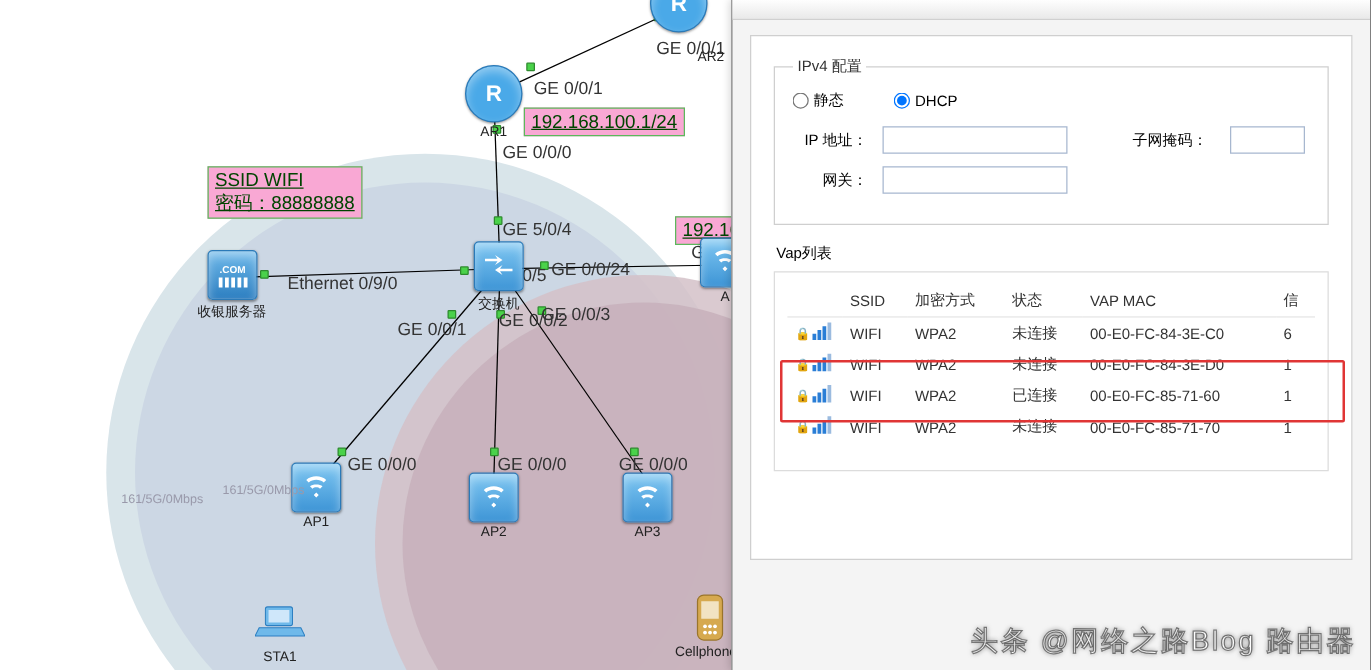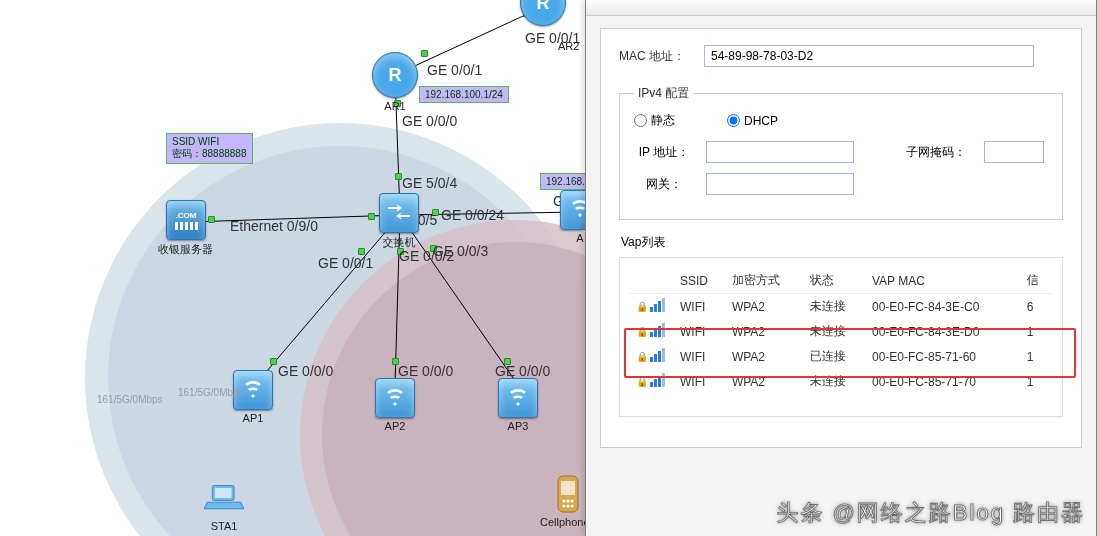--- a/index.html
+++ b/index.html
@@ -30,21 +30,21 @@
     .node { position:absolute; text-align:center; color:#333; }
     .node .ico { width:40px; height:40px; background:#4aa9e8; border:1px solid #2b7ab8; border-radius:4px; display:flex; align-items:center; justify-content:center; margin:0 auto; box-shadow: inset 0 4px 8px rgba(255,255,255,.4), 0 1px 2px rgba(0,0,0,.4); }
     .node .ico.router { border-radius:50%; width:46px; height:46px; color:#fff; font-weight:bold; font-size:18px; }
     .node .ico.switch { background: linear-gradient(#7fc7f2,#3e95d6); }
     .node .ico.ap { background: linear-gradient(#7fc7f2,#3e95d6); }
     .node .ico.server { background: linear-gradient(#6fb9ea,#2d7fc1); }
     .node .ico.laptop { background:none; border:none; box-shadow:none; }
     .node .ico.phone { background:none; border:none; box-shadow:none; }
     .node .lbl { margin-top:2px; font-size:11px; color:#222; white-space:nowrap; }
 
-    .green-tag { position:absolute; background:#c4b5fd; border:1px solid #5cb85c; padding:2px 5px; font-size:10px; color:#004400; white-space:nowrap; }
+    .green-tag { position:absolute; background:#f9a8d4; border:1px solid #5cb85c; padding:2px 5px; font-size:15px; color:#004400; white-space:nowrap;text-decoration:underline; }
 
     .port-lbl { position:absolute; font-size:14px; color:#333; white-space:nowrap; }
     .dot { position:absolute; width:7px; height:7px; background:#4ad24a; border:1px solid #2d8a2d; border-radius:1px; }
 
     .radio-info { position:absolute; font-size:10px; color:#99a; }
 
     
     .dialog {
       position:absolute; left:585px; top:0; width:512px; height:536px;
       background: #f4f4f4; border-left:1px solid #808080; border-right:1px solid #808080;
@@ -53,24 +53,24 @@
     .titlebar { height:16px; background: linear-gradient(#fefefe,#e9e9e9); border-bottom:1px solid #d0d0d0; padding:0 8px; font-size:12px; color:#555; display:flex; align-items:center; }
     .tabsbar { margin:8px 10px 0; border-bottom:1px solid #b8b8b8; height:26px; }
     .tab { display:inline-block; padding:4px 18px; border:1px solid #b8b8b8; background:linear-gradient(#fefefe,#ececec); font-size:12px; color:#333; border-bottom:none; position:relative; top:1px; margin-right:2px; cursor:pointer; }
     .tab.active { background:#fff; border-bottom:1px solid #fff; }
     .pane { margin:12px 14px; background:#fff; border:1px solid #cfcfcf; padding:16px 18px 18px; height:420px; position:relative; }
     .row { display:flex; align-items:center; margin-bottom:18px; }
     .row-label { width:85px; color:#333; }
     .txt { height:22px; border:1px solid #a7b7cf; padding:2px 6px; font-size:12px; background:#fff; }
     fieldset.ipv4 { border:1px solid #cfcfcf; padding:10px 14px 14px; margin-bottom:14px; }
     fieldset.ipv4 legend { font-size:12px; padding:0 4px; color:#333; }
-    .radio-row { display:flex; gap:52px; align-items:center; margin-bottom:12px; }
+    .radio-row { display:flex; gap:40px; align-items:center; margin-bottom:12px; }
     .radio-row label { display:flex; align-items:center; gap:4px; font-size:12px; }
     .ip-row { display:flex; align-items:center; gap:12px; margin-bottom:10px; }
-    .ip-row .ilabel { width:60px; text-align:center; }
+    .ip-row .ilabel { width:60px; text-align:right; }
     .ip-row .txt { width:148px; }
     .ip-row .ilabel2 { margin-left:40px; width:66px; }
 
     .sub-title { font-size:12px; margin:6px 0 6px 2px; }
     .vap-area { border:1px solid #dcdcdc; padding:10px 10px 30px; position:relative; height:160px; }
     table.vap { width:100%; border-collapse:collapse; font-size:12px; }
     table.vap th { text-align:left; font-weight:normal; color:#333; padding:4px 6px; border-bottom:1px solid #ececec; background:#fff; }
     table.vap td { padding:4px 6px; color:#333; }
     .sig-ico { display:inline-flex; align-items:center; gap:1px; }
     .sig-ico .lock { color:#cc3333; font-size:10px; }
@@ -233,24 +233,20 @@
   </div>
 
   <div class="radio-info" style="left:97px;top:394px">161/5G/0Mbps</div>
   <div class="radio-info" style="left:178px;top:387px">161/5G/0Mbps</div>
 </div>
 
 <div class="dialog">
   <div class="titlebar"></div>
 
   <div class="pane">
-    <div class="row">
-      <span class="row-label">MAC 地址：</span>
-      <input class="txt" style="width: 330px;" value="54-89-98-78-03-D2">
-    </div>
 
     <fieldset class="ipv4">
       <legend>IPv4 配置</legend>
       <div class="radio-row">
         <label>
             <input type="radio" name="ipm" style=""> 
             <span>静态</span>
           </label>
         <label>
             <input type="radio" name="ipm" checked="" style=""> 

